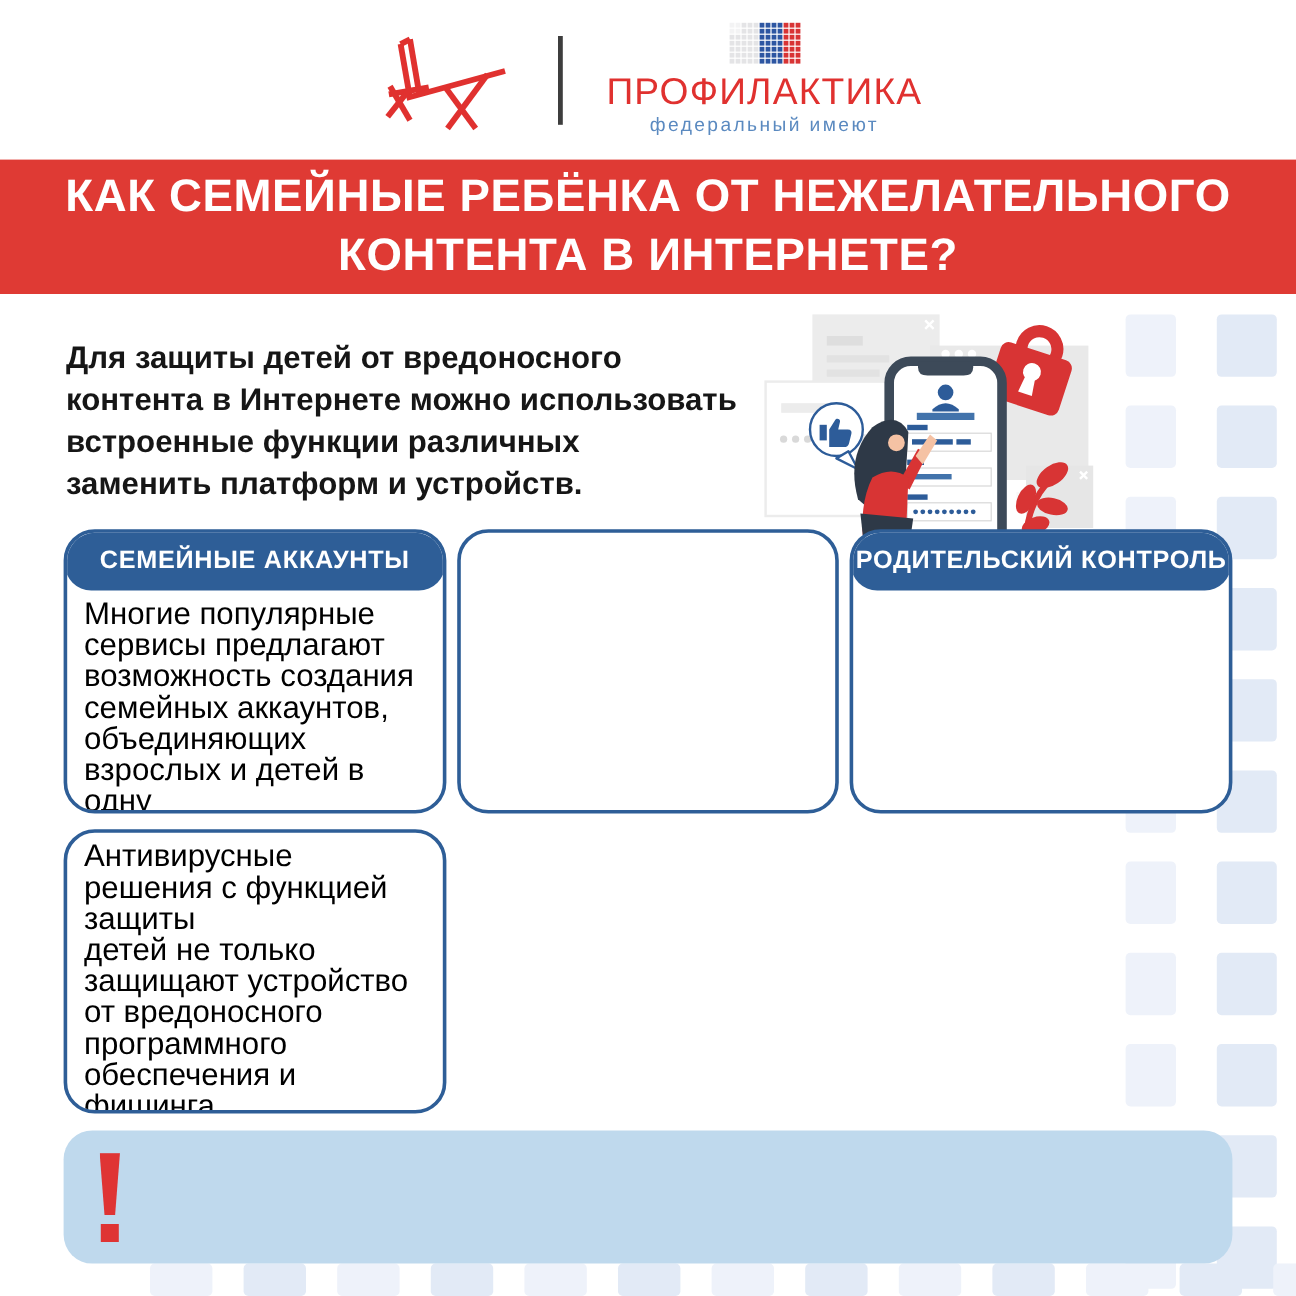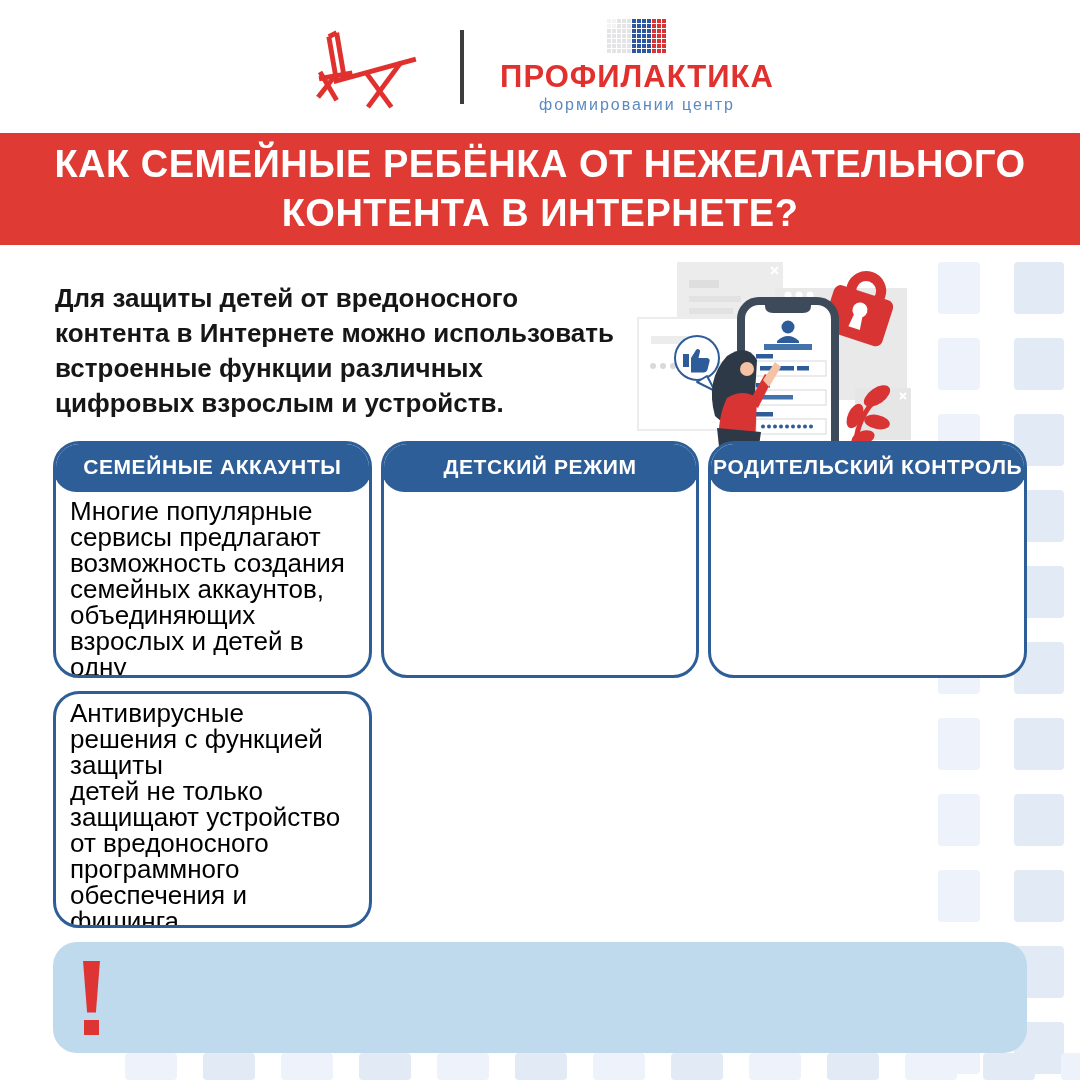--- a/index.html
+++ b/index.html
@@ -14,21 +14,21 @@
   
   .top-header{
     position:absolute;left:0;top:0;width:1080px;height:133px;z-index:2;
     display:flex;align-items:center;justify-content:center;gap:36px;background:#fff;
   }
   .chair-logo{width:118px;height:88px;}
   .logo-divider{width:4px;height:74px;background:#3d3d3d;}
   .brand-block{display:flex;flex-direction:column;align-items:center;}
   .flag-grid{display:grid;grid-template-columns:repeat(12,4px);grid-auto-rows:4px;gap:1px;margin-bottom:8px;}
   .flag-grid span{display:block;width:4px;height:4px;}
-  .brand-name{font-size:31px;font-weight:700;color:#e0312f;letter-spacing:1px;line-height:1.05;}
+  .brand-name{font-size:31px;font-weight:400;color:#e0312f;letter-spacing:1px;line-height:1.05;}
   .brand-sub{font-size:16px;color:#5b8ac0;letter-spacing:2px;margin-top:3px;}
   
   .banner{
     position:absolute;left:0;top:133px;width:1080px;height:112px;background:#df3a34;z-index:2;
     display:flex;align-items:center;justify-content:center;
   }
   .banner-title{
     color:#ffffff;font-weight:800;font-size:38px;line-height:49px;text-align:center;
     white-space:pre-line;letter-spacing:0.5px;
   }
@@ -208,33 +208,33 @@
         <span style="background: rgb(228, 228, 230);"></span>
         <span style="background: rgb(45, 86, 162);"></span>
         <span style="background: rgb(45, 86, 162);"></span>
         <span style="background: rgb(45, 86, 162);"></span>
         <span style="background: rgb(45, 86, 162);"></span>
         <span style="background: rgb(216, 52, 53);"></span>
         <span style="background: rgb(216, 52, 53);"></span>
         <span style="background: rgb(216, 52, 53);"></span>
       </div>
     <div class="brand-name">ПРОФИЛАКТИКА</div>
-    <div class="brand-sub">формировании центр</div>
+    <div class="brand-sub">федеральный имеют</div>
   </div>
 </div>
 
 <div class="banner">
   <div class="banner-title">КАК СЕМЕЙНЫЕ РЕБЁНКА ОТ НЕЖЕЛАТЕЛЬНОГО
 КОНТЕНТА В ИНТЕРНЕТЕ?</div>
 </div>
 
 <div class="intro-text">Для защиты детей от вредоносного
 контента в Интернете можно использовать
 встроенные функции различных
-цифровых взрослым и устройств.</div>
+заменить платформ и устройств.</div>
 
 <svg class="illustration" width="320" height="198" viewBox="0 0 320 198">
 
   <g>
     <rect x="62" y="14" width="106" height="98" fill="#ececec"></rect>
     <rect x="74" y="32" width="30" height="8" fill="#dedede"></rect>
     <rect x="74" y="48" width="52" height="6" fill="#e2e2e2"></rect>
     <rect x="74" y="60" width="44" height="6" fill="#e2e2e2"></rect>
     <path d="M156 19 l7 7 M163 19 l-7 7" stroke="#ffffff" stroke-width="2"></path>
     <rect x="160" y="40" width="132" height="112" fill="#e9e9e9"></rect>
@@ -320,23 +320,20 @@
     <div class="card-body">
       <div class="card-text">Многие популярные сервисы предлагают
 возможность создания семейных аккаунтов,
 объединяющих взрослых и детей в одну
 группу пользователей. Это позволяет
 взрослым контролировать доступ детей
 к контенту и приложениям.</div>
     </div>
   </div>
   <div class="card">
-    <div class="card-header">
-      <div class="card-title">ДЕТСКИЙ РЕЖИМ</div>
-    </div>
   </div>
   <div class="card">
     <div class="card-header">
       <div class="card-title">РОДИТЕЛЬСКИЙ КОНТРОЛЬ</div>
     </div>
   </div>
   <div class="card">
     <div class="card-body">
       <div class="card-text">Антивирусные решения с функцией защиты
 детей не только защищают устройство

